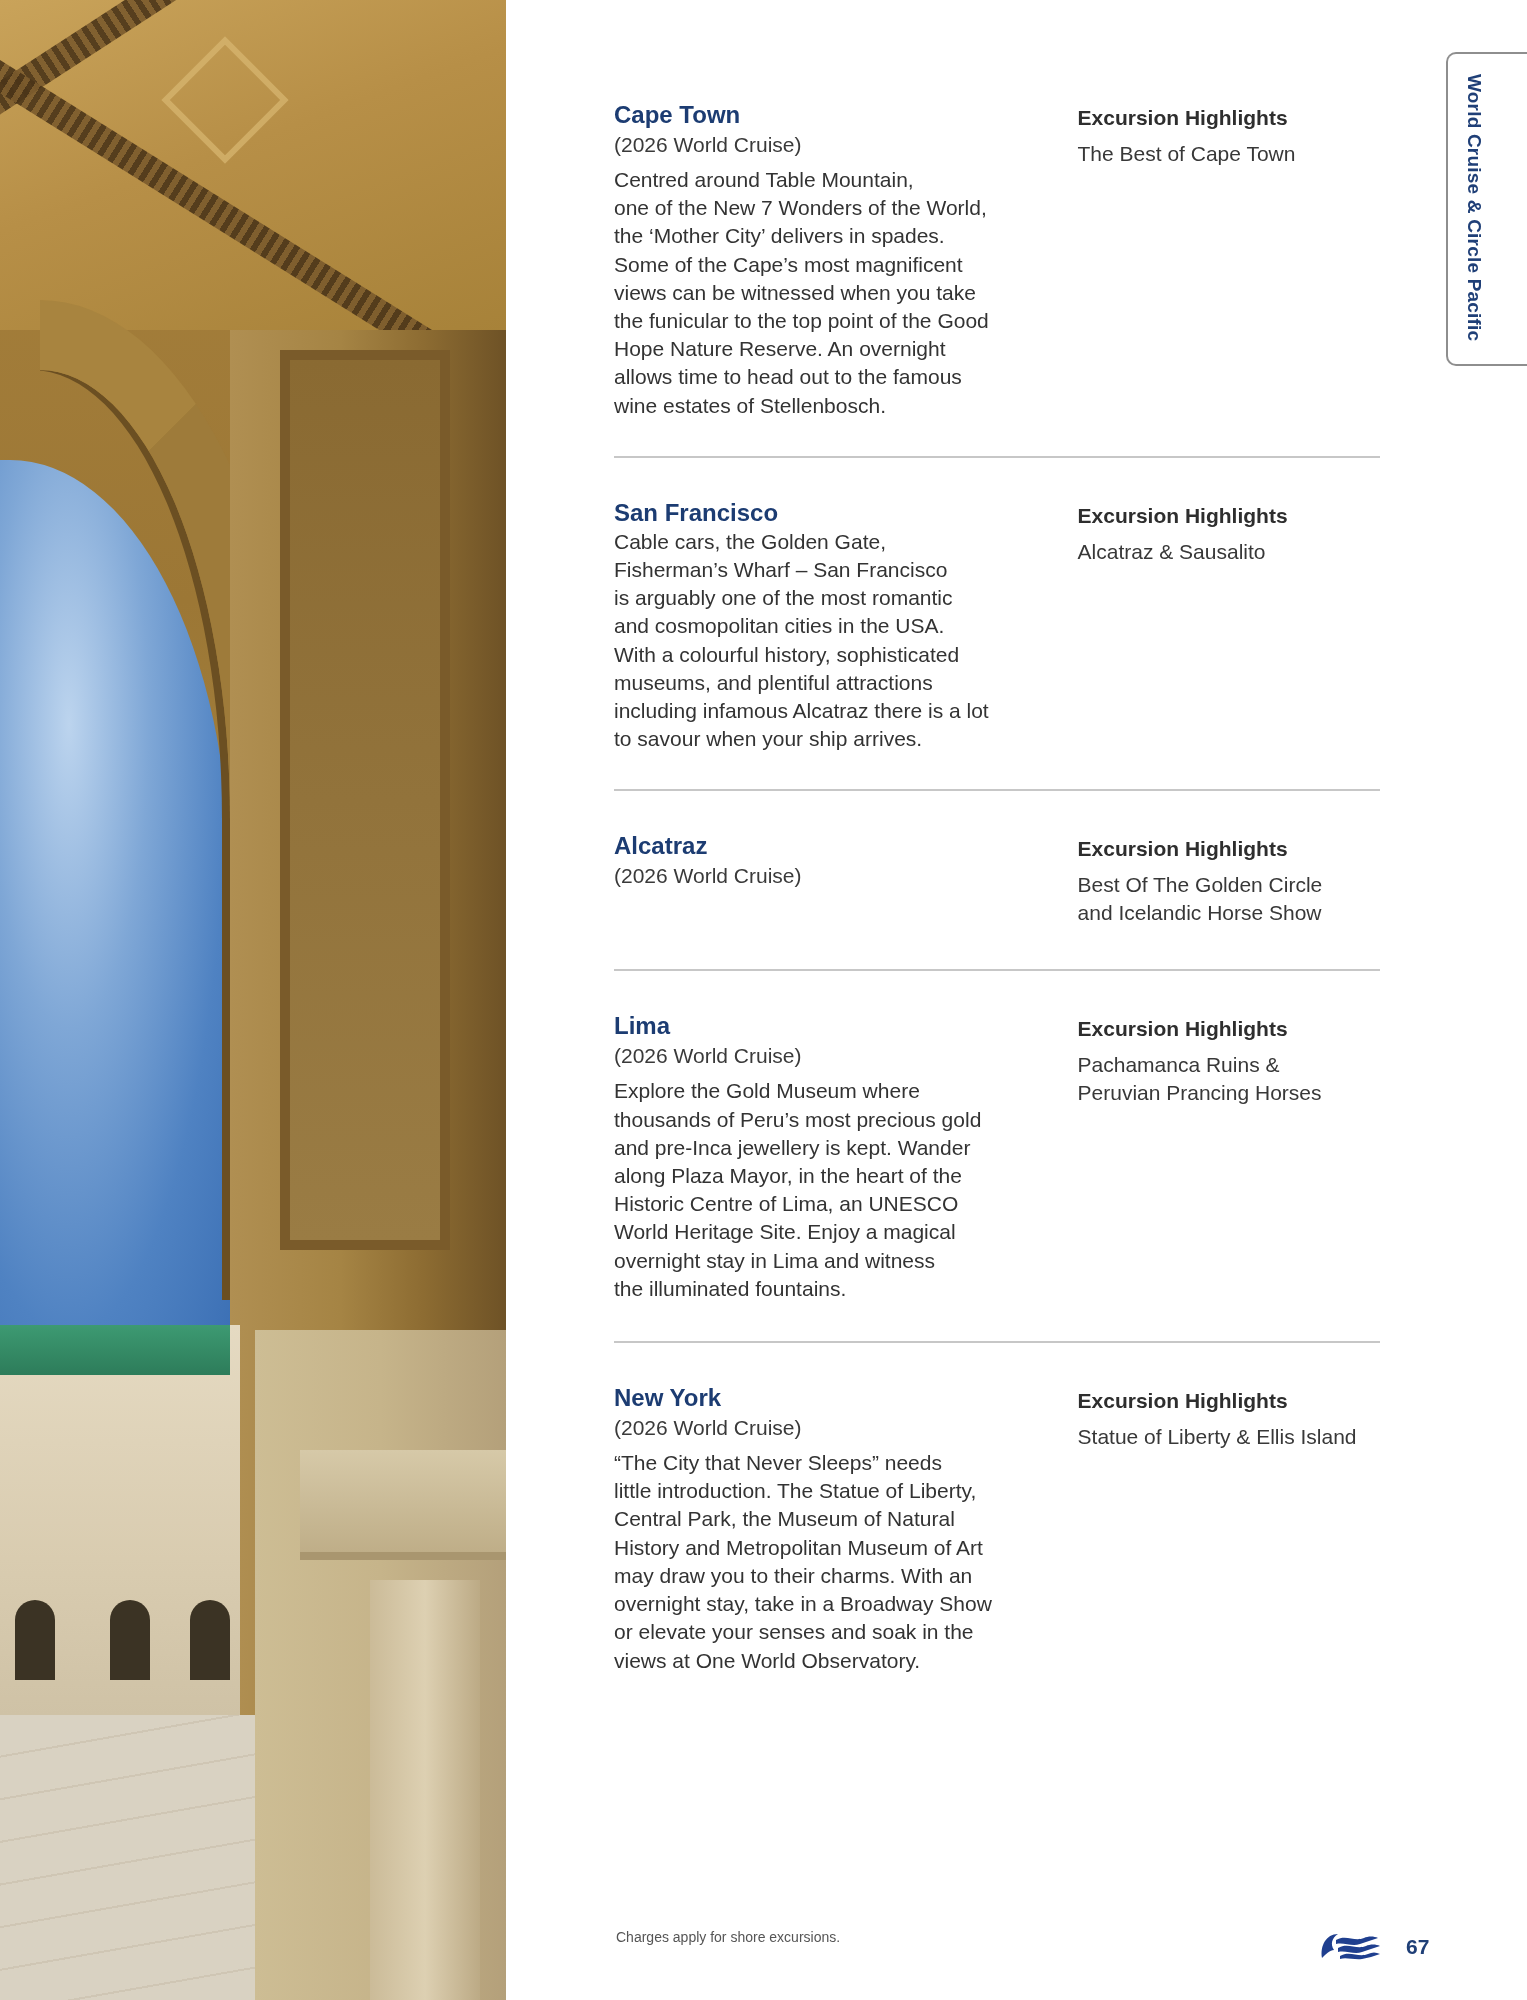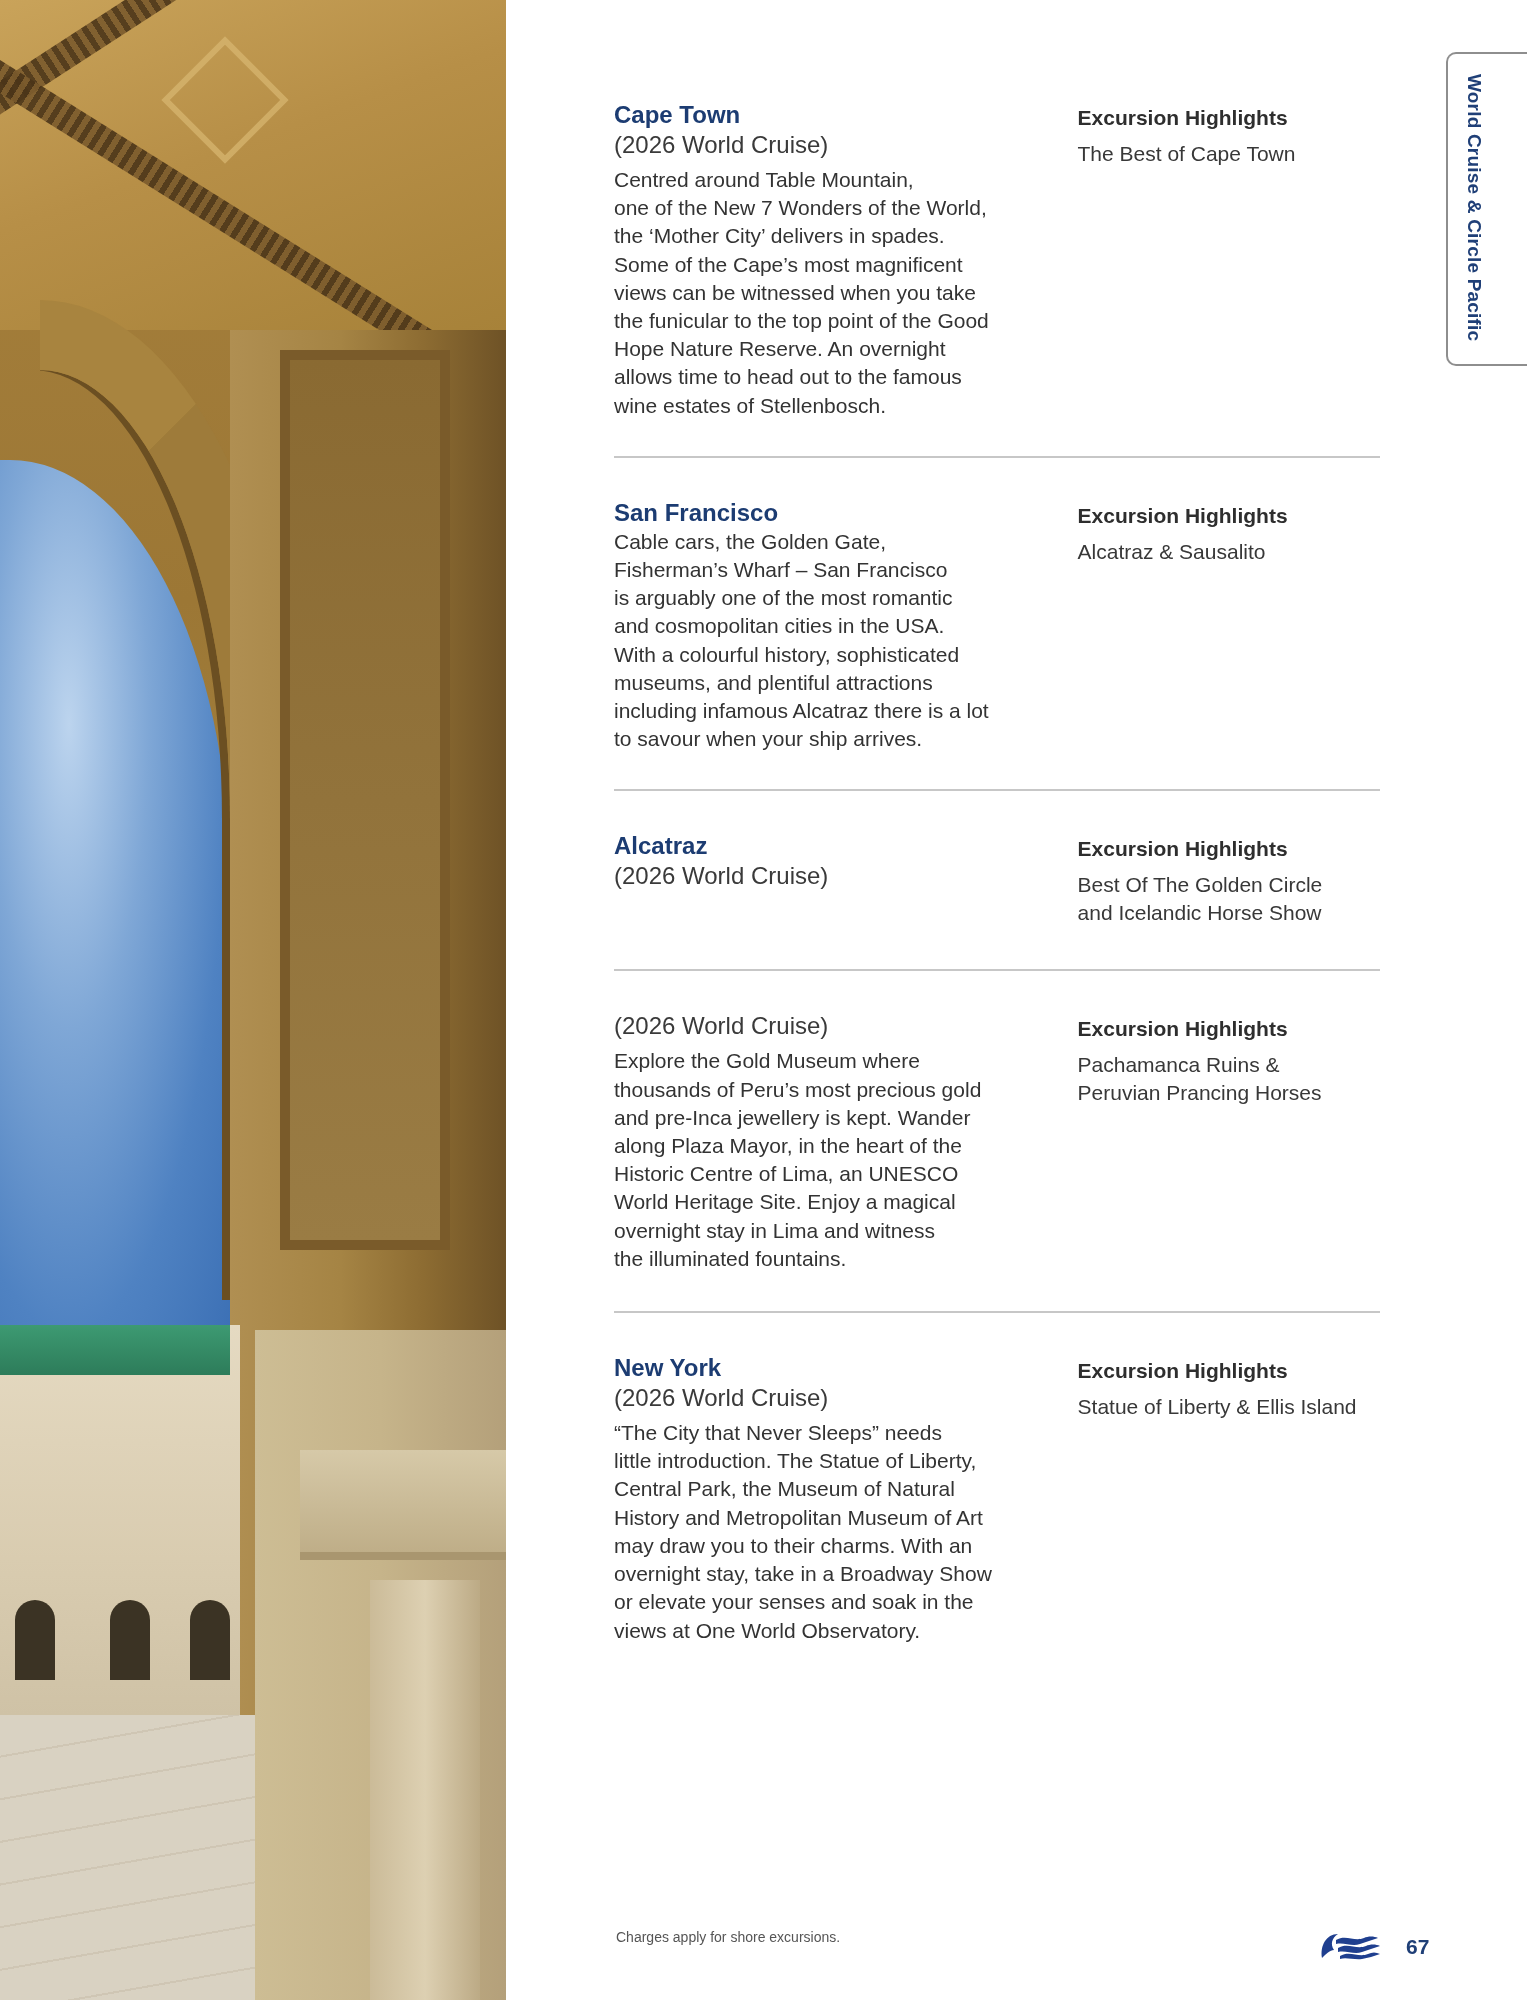--- a/index.html
+++ b/index.html
@@ -89,21 +89,21 @@
 
     
     .content { position: absolute; left: 614px; top: 100px; width: 766px; }
     .entry { position: relative; display: flex; gap: 42px; }
     .entry-left { width: 446px; }
     .entry-right { margin-left: 0; width: 320px; padding-top: 4px; }
     .city {
       font-size: 24px; font-weight: 700; color: #1c3c72; line-height: 30px;
     }
     .cruise {
-      font-size: 24px; font-weight: 400; color: #3a3a3a; line-height: 30px; margin-bottom: 6px;
+      font-size: 21px; font-weight: 400; color: #3a3a3a; line-height: 30px; margin-bottom: 6px;
     }
     .desc {
       font-size: 21px; color: #333333; line-height: 28.2px; white-space: pre-line;
     }
     .hl-title { font-size: 21px; font-weight: 700; color: #2e2e2e; line-height: 28px; margin-bottom: 8px; }
     .hl-value { font-size: 21px; color: #383838; line-height: 28px; white-space: pre-line; }
     .divider {
       height: 2px; background: #c7c7c7; width: 766px;
     }
 
@@ -192,20 +192,21 @@
     <div class="entry-right">
       <div class="hl-title">Excursion Highlights</div>
       <div class="hl-value">Best Of The Golden Circle
 and Icelandic Horse Show</div>
     </div>
   </div>
   <div class="divider" style="margin-top:42px; margin-bottom:40px;"></div>
 
   <div class="entry">
     <div class="entry-left">
+      <div class="city">Lima</div>
       <div class="cruise">(2026 World Cruise)</div>
       <div class="desc">Explore the Gold Museum where
 thousands of Peru’s most precious gold
 and pre-Inca jewellery is kept. Wander
 along Plaza Mayor, in the heart of the
 Historic Centre of Lima, an UNESCO
 World Heritage Site. Enjoy a magical
 overnight stay in Lima and witness
 the illuminated fountains.</div>
     </div>

